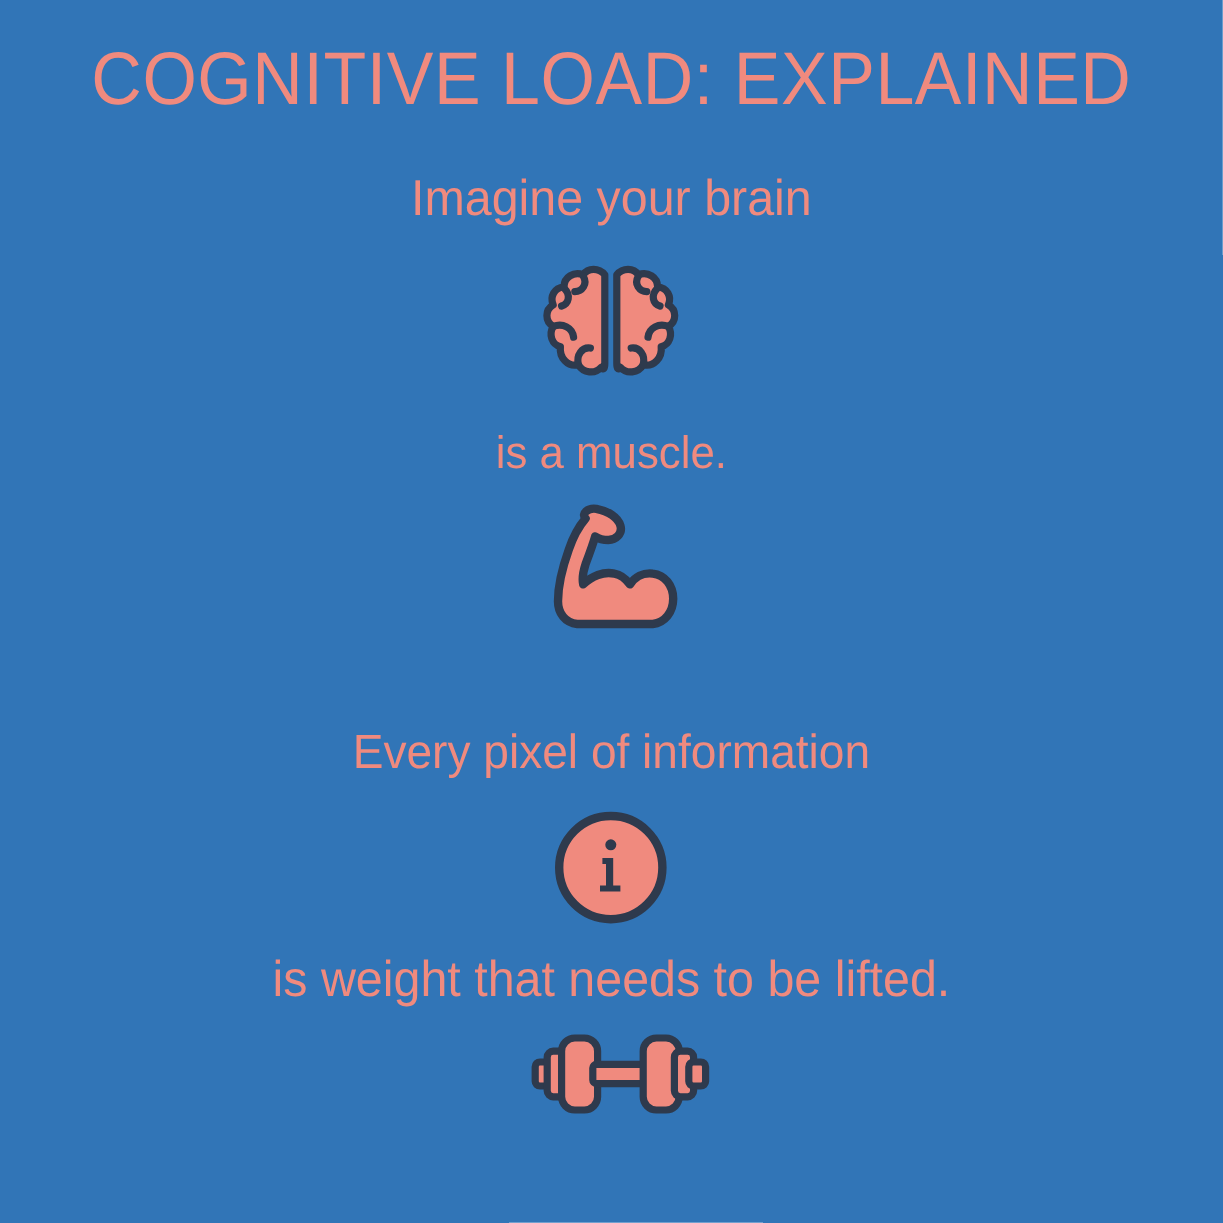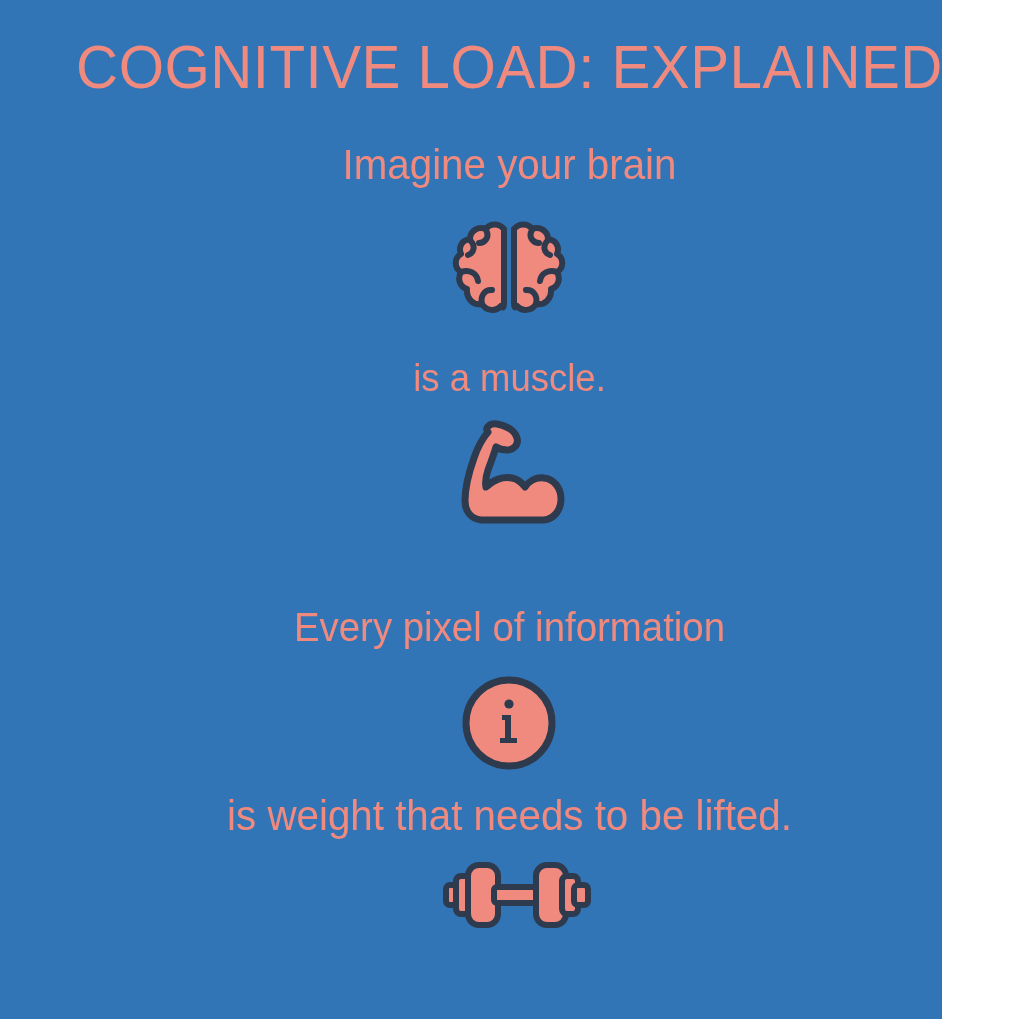--- a/index.html
+++ b/index.html
@@ -7,21 +7,21 @@
     padding: 0;
   }
   body {
     width: 1019px;
     height: 1019px;
     overflow: hidden;
     font-family: "Liberation Sans", sans-serif;
   }
   #slide {
     position: relative;
-    width: 942px;
+    width: 1019px;
     height: 1019px;
     background: #3175b7;
     box-sizing: border-box;
   }
 
   
   #title {
     position: absolute;
     left: 0;
     top: 32px;

